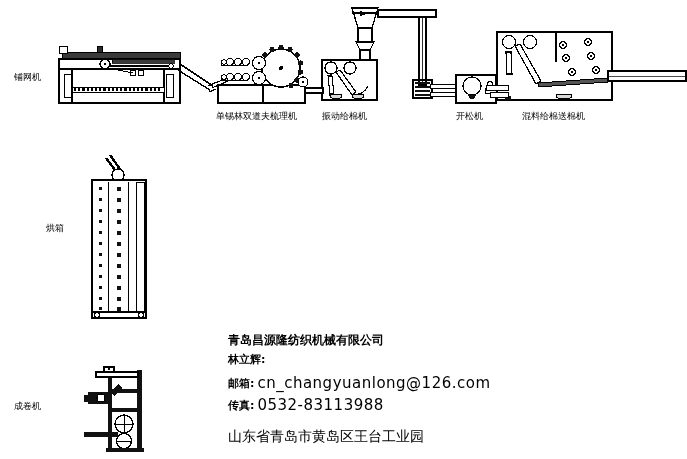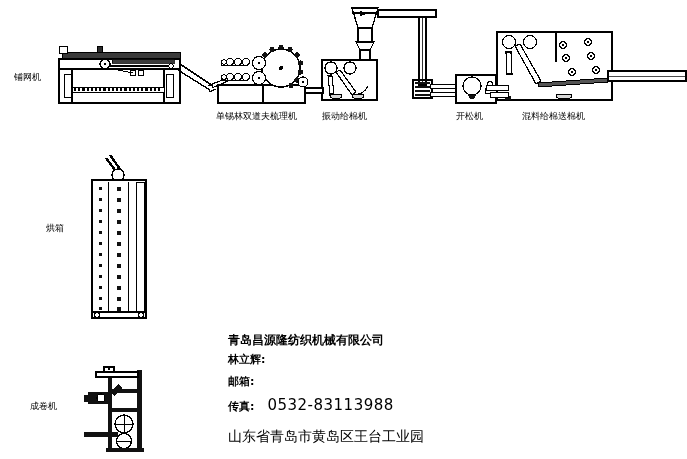--- a/index.html
+++ b/index.html
@@ -21,21 +21,21 @@
   }
   .contact{
     position:absolute;
     color:#000;
     white-space:nowrap;
     font-family:"DejaVu Sans","Liberation Sans",sans-serif;
   }
   .c-company{font-size:12px;font-weight:bold;}
   .c-big{font-size:15px;letter-spacing:0.5px;}
   .c-addr{font-size:14px;text-align:center;}
-  .c-row{display:flex;align-items:flex-end;gap:13px;}
+  .c-row{display:flex;align-items:center;gap:3px;}
   .c-tag{font-size:11px;font-weight:bold;}
 </style>
 </head>
 <body>
 
 <svg id="sheet" viewBox="0 0 687 459" xmlns="http://www.w3.org/2000/svg">
 
   <g fill="none" stroke="#000" stroke-width="1.2" shape-rendering="crispEdges">
 
     <g>
@@ -287,30 +287,31 @@
 
   </g>
 </svg>
 
 <div class="lbl" style="left:14px;top:71px;">铺网机</div>
 <div class="lbl" style="left:216px;top:110px;">单锡林双道夫梳理机</div>
 <div class="lbl" style="left:322px;top:110px;">振动给棉机</div>
 <div class="lbl" style="left:456px;top:110px;">开松机</div>
 <div class="lbl" style="left:522px;top:110px;text-align:center;">混料给棉送棉机</div>
 <div class="lbl" style="left:18px;top:222px;margin-left:28px;">烘箱</div>
-<div class="lbl" style="left:14px;top:400px;margin-left:16px;">成卷机</div>
+<div class="lbl" style="left:14px;top:400px;">成卷机</div>
 
 <div class="contact c-company" style="left:228px;top:332px;">青岛昌源隆纺织机械有限公司</div>
 
 <div class="contact c-row" style="left:228px;top:352px;">
   <span class="c-tag">林立辉:</span>
 </div>
 
 <div class="contact c-row" style="left:228px;top:374px;">
   <span class="c-tag">邮箱:</span>
+  <span class="c-big">cn_changyuanlong@126.com</span>
 </div>
 
 <div class="contact c-row" style="left:228px;top:396px;">
   <span class="c-tag">传真:</span>
   <span class="c-big">0532-83113988</span>
 </div>
 
 <div class="contact c-addr" style="left:228px;top:428px;">山东省青岛市黄岛区王台工业园</div>
 
 </body></html>

